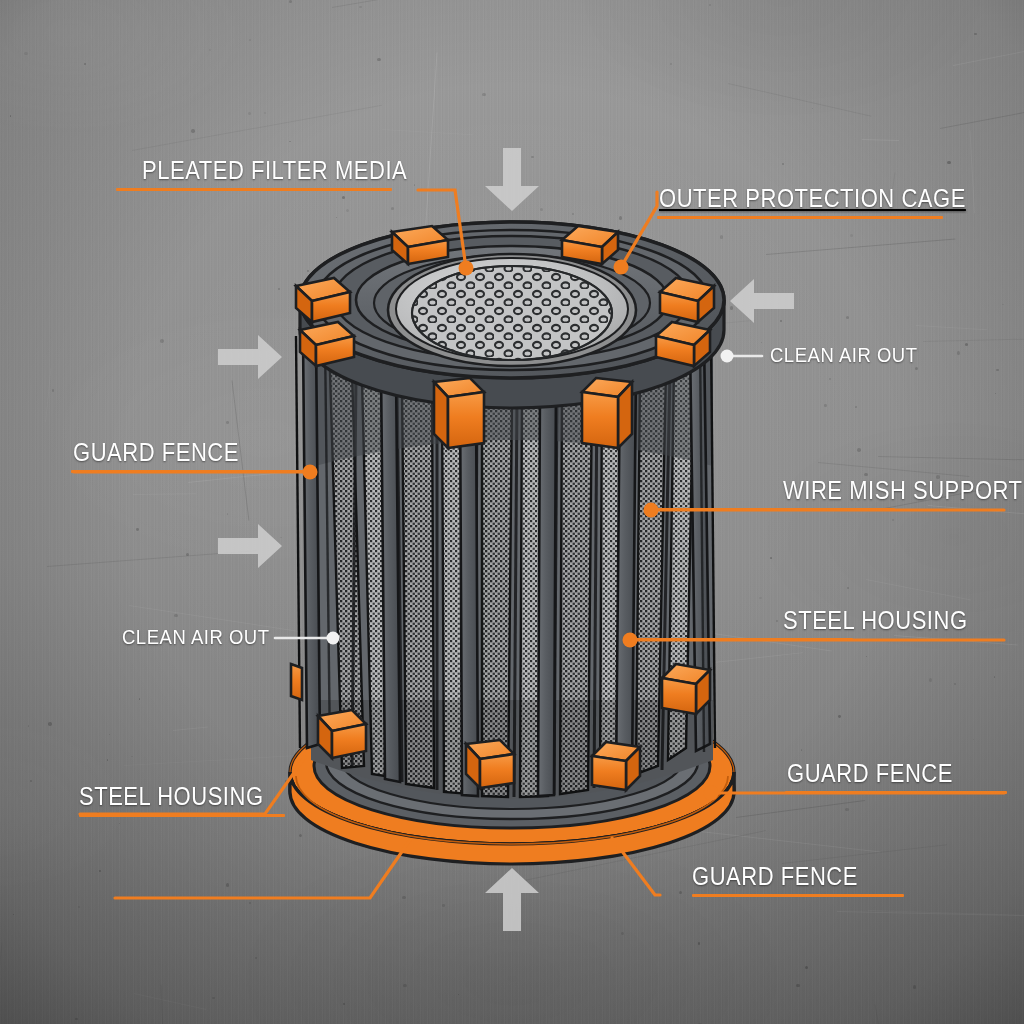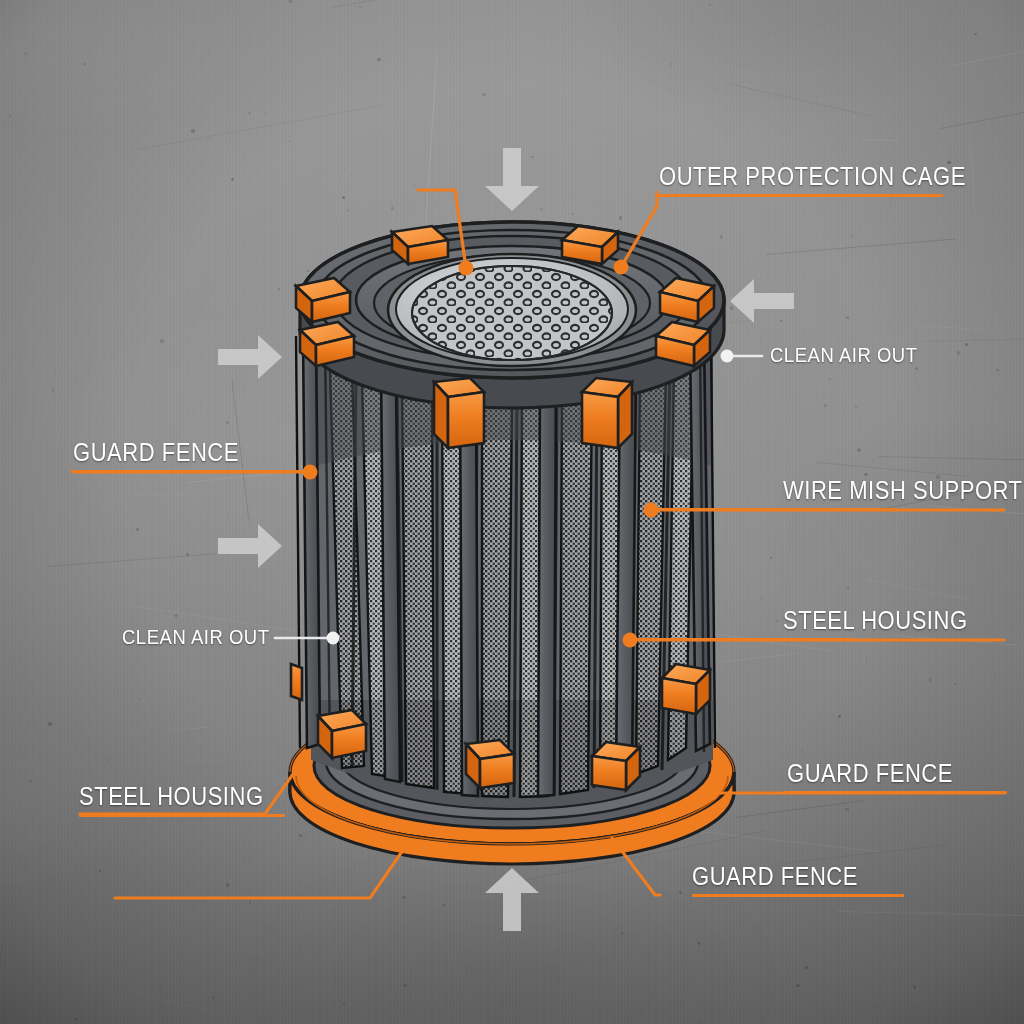--- a/index.html
+++ b/index.html
@@ -541,22 +541,26 @@
     <g stroke="#e9e9e9" stroke-width="2.6" fill="none" stroke-linecap="round">
       <path d="M730 356 L762 356"></path>
       <path d="M275 638 L330 638"></path>
     </g>
     <g fill="#f2f2f2" stroke="none">
       <circle cx="727" cy="356" r="6.5"></circle>
       <circle cx="333" cy="638" r="6.5"></circle>
     </g>
   </svg>
 
-
-  <div class="callout lf" style="left:659px;top:164px;">
+  <div class="callout lf" style="left:142px;top:158px;">
+    <span class="txt">PLEATED FILTER MEDIA</span>
+    <div class="rule" style="width:276px;margin-left:-26px;"></div>
+  </div>
+
+  <div class="callout lf" style="left:659px;top:186px;text-decoration:underline;">
     <span class="txt">OUTER PROTECTION CAGE</span>
     <div class="rule" style="width:286px;margin-left:-2px;"></div>
   </div>
 
   <div class="callout lf small" style="left:770px;top:344px;">
     <span class="txt">CLEAN AIR OUT</span>
   </div>
 
   <div class="callout lf" style="left:73px;top:440px;">
     <span class="txt">GUARD FENCE</span>

